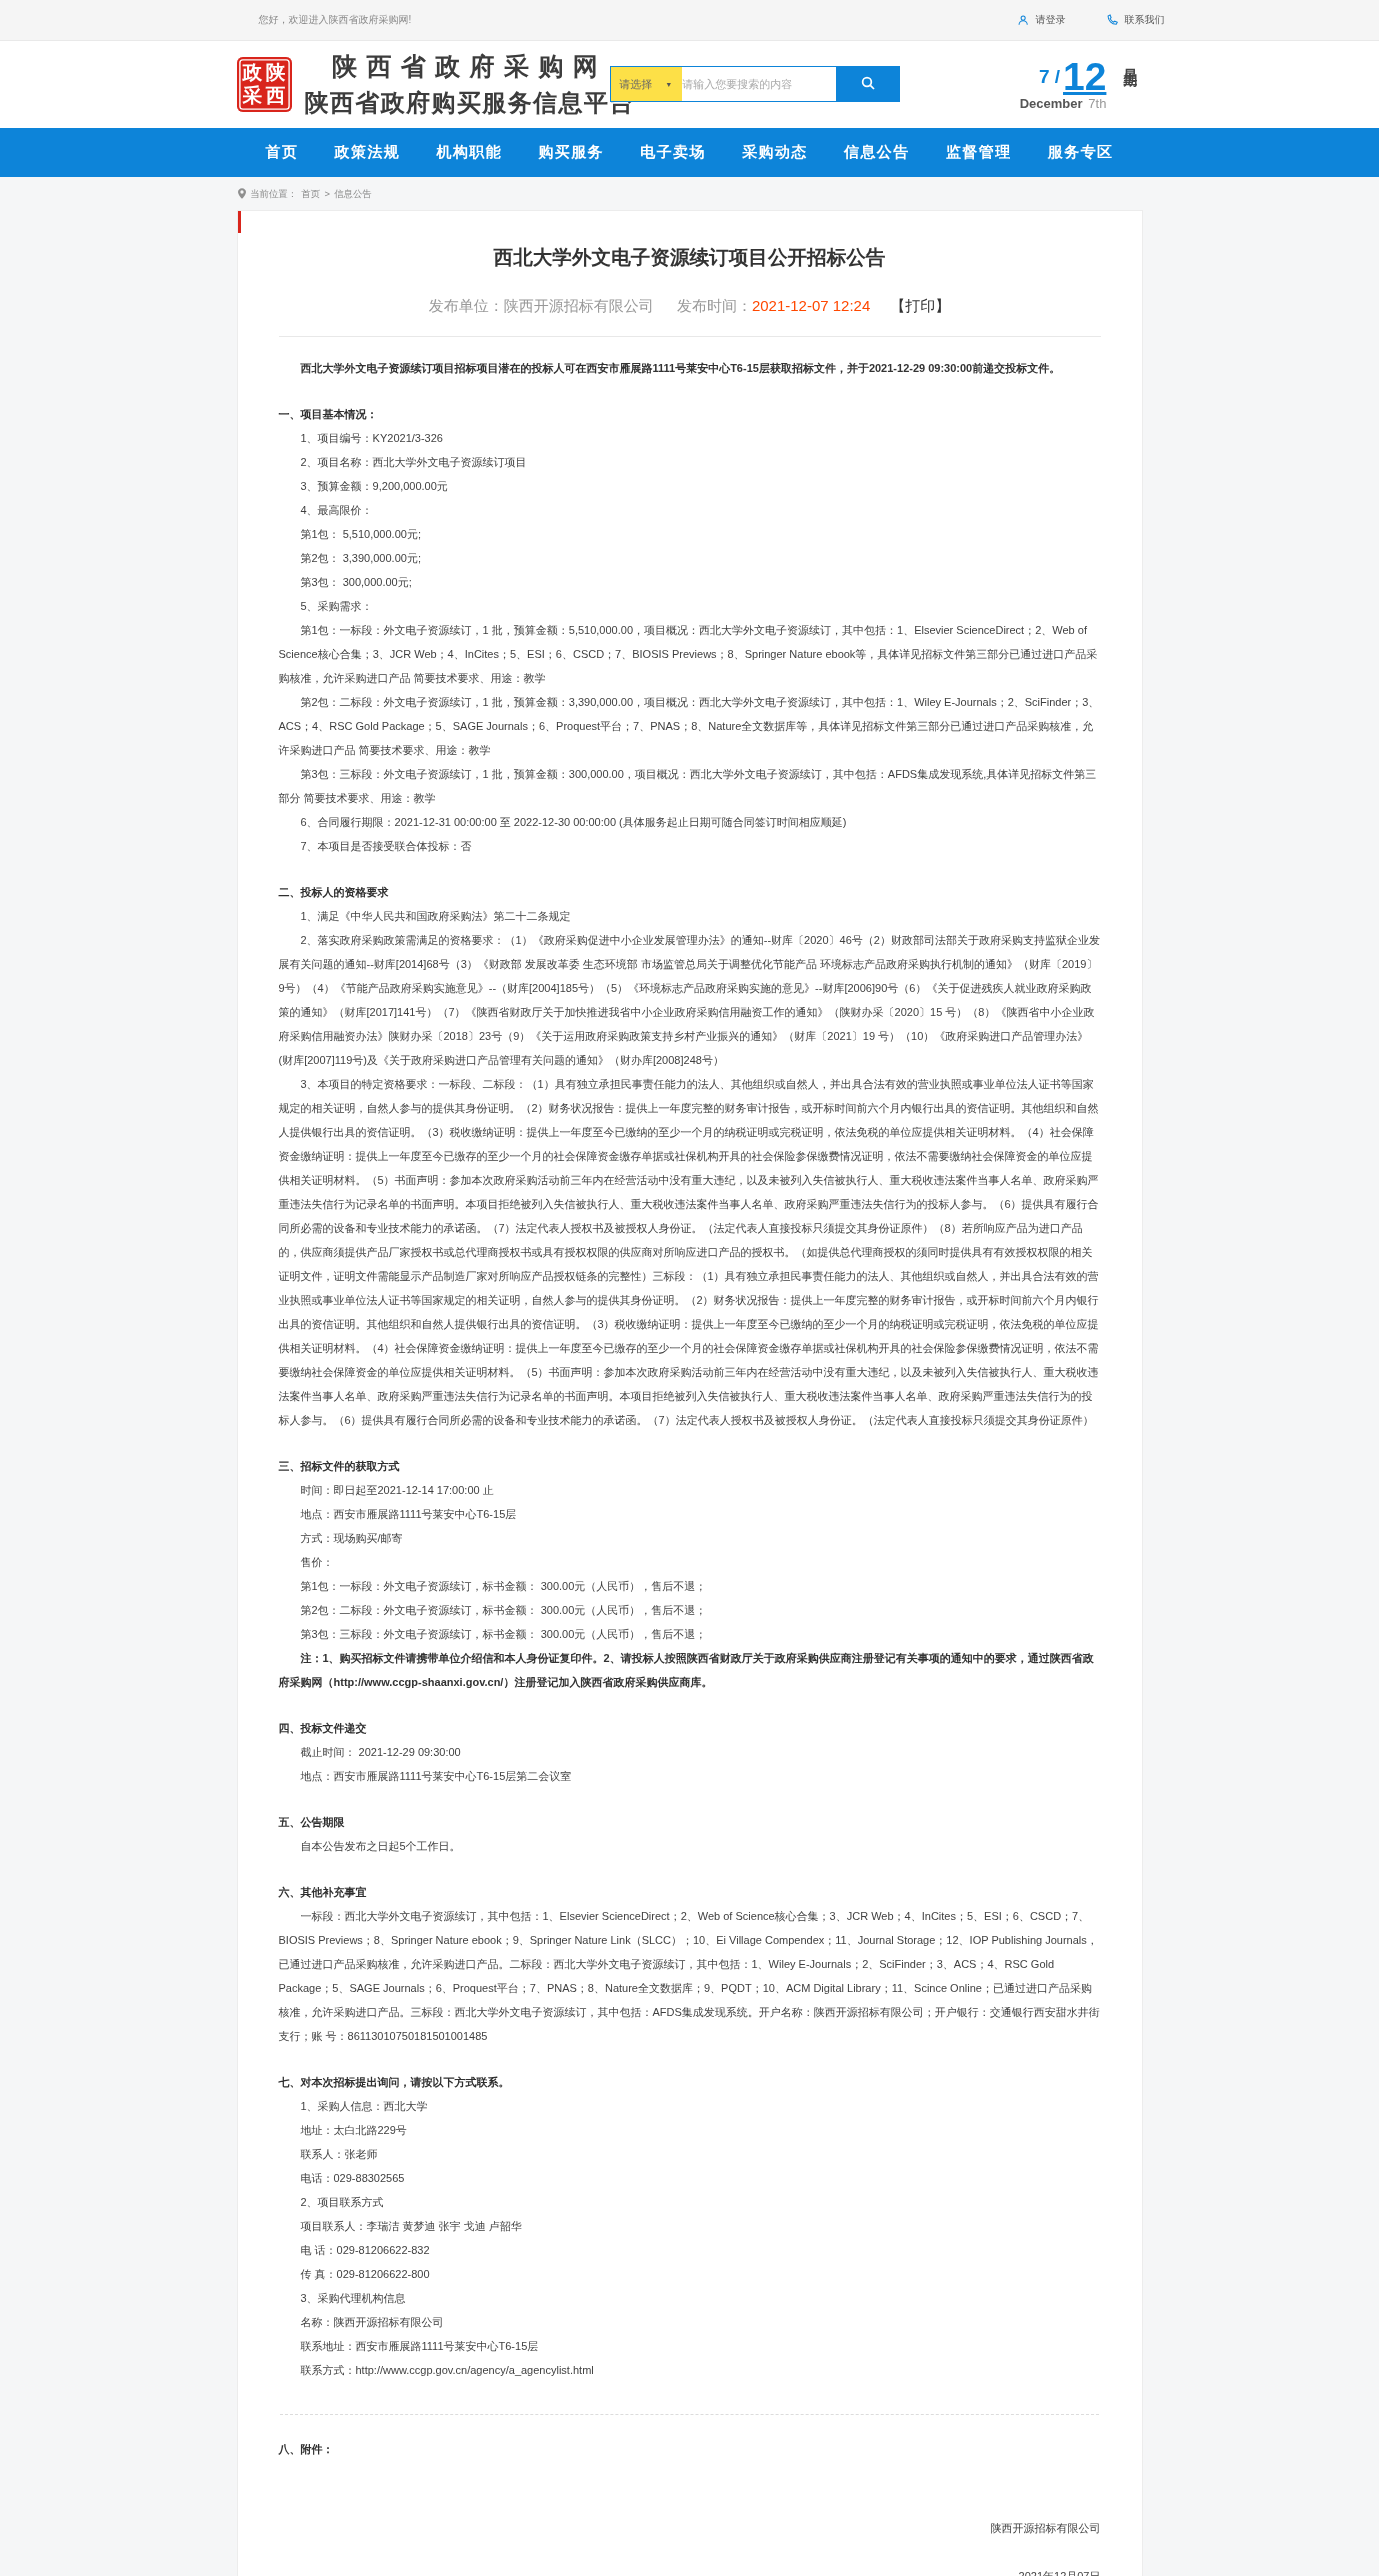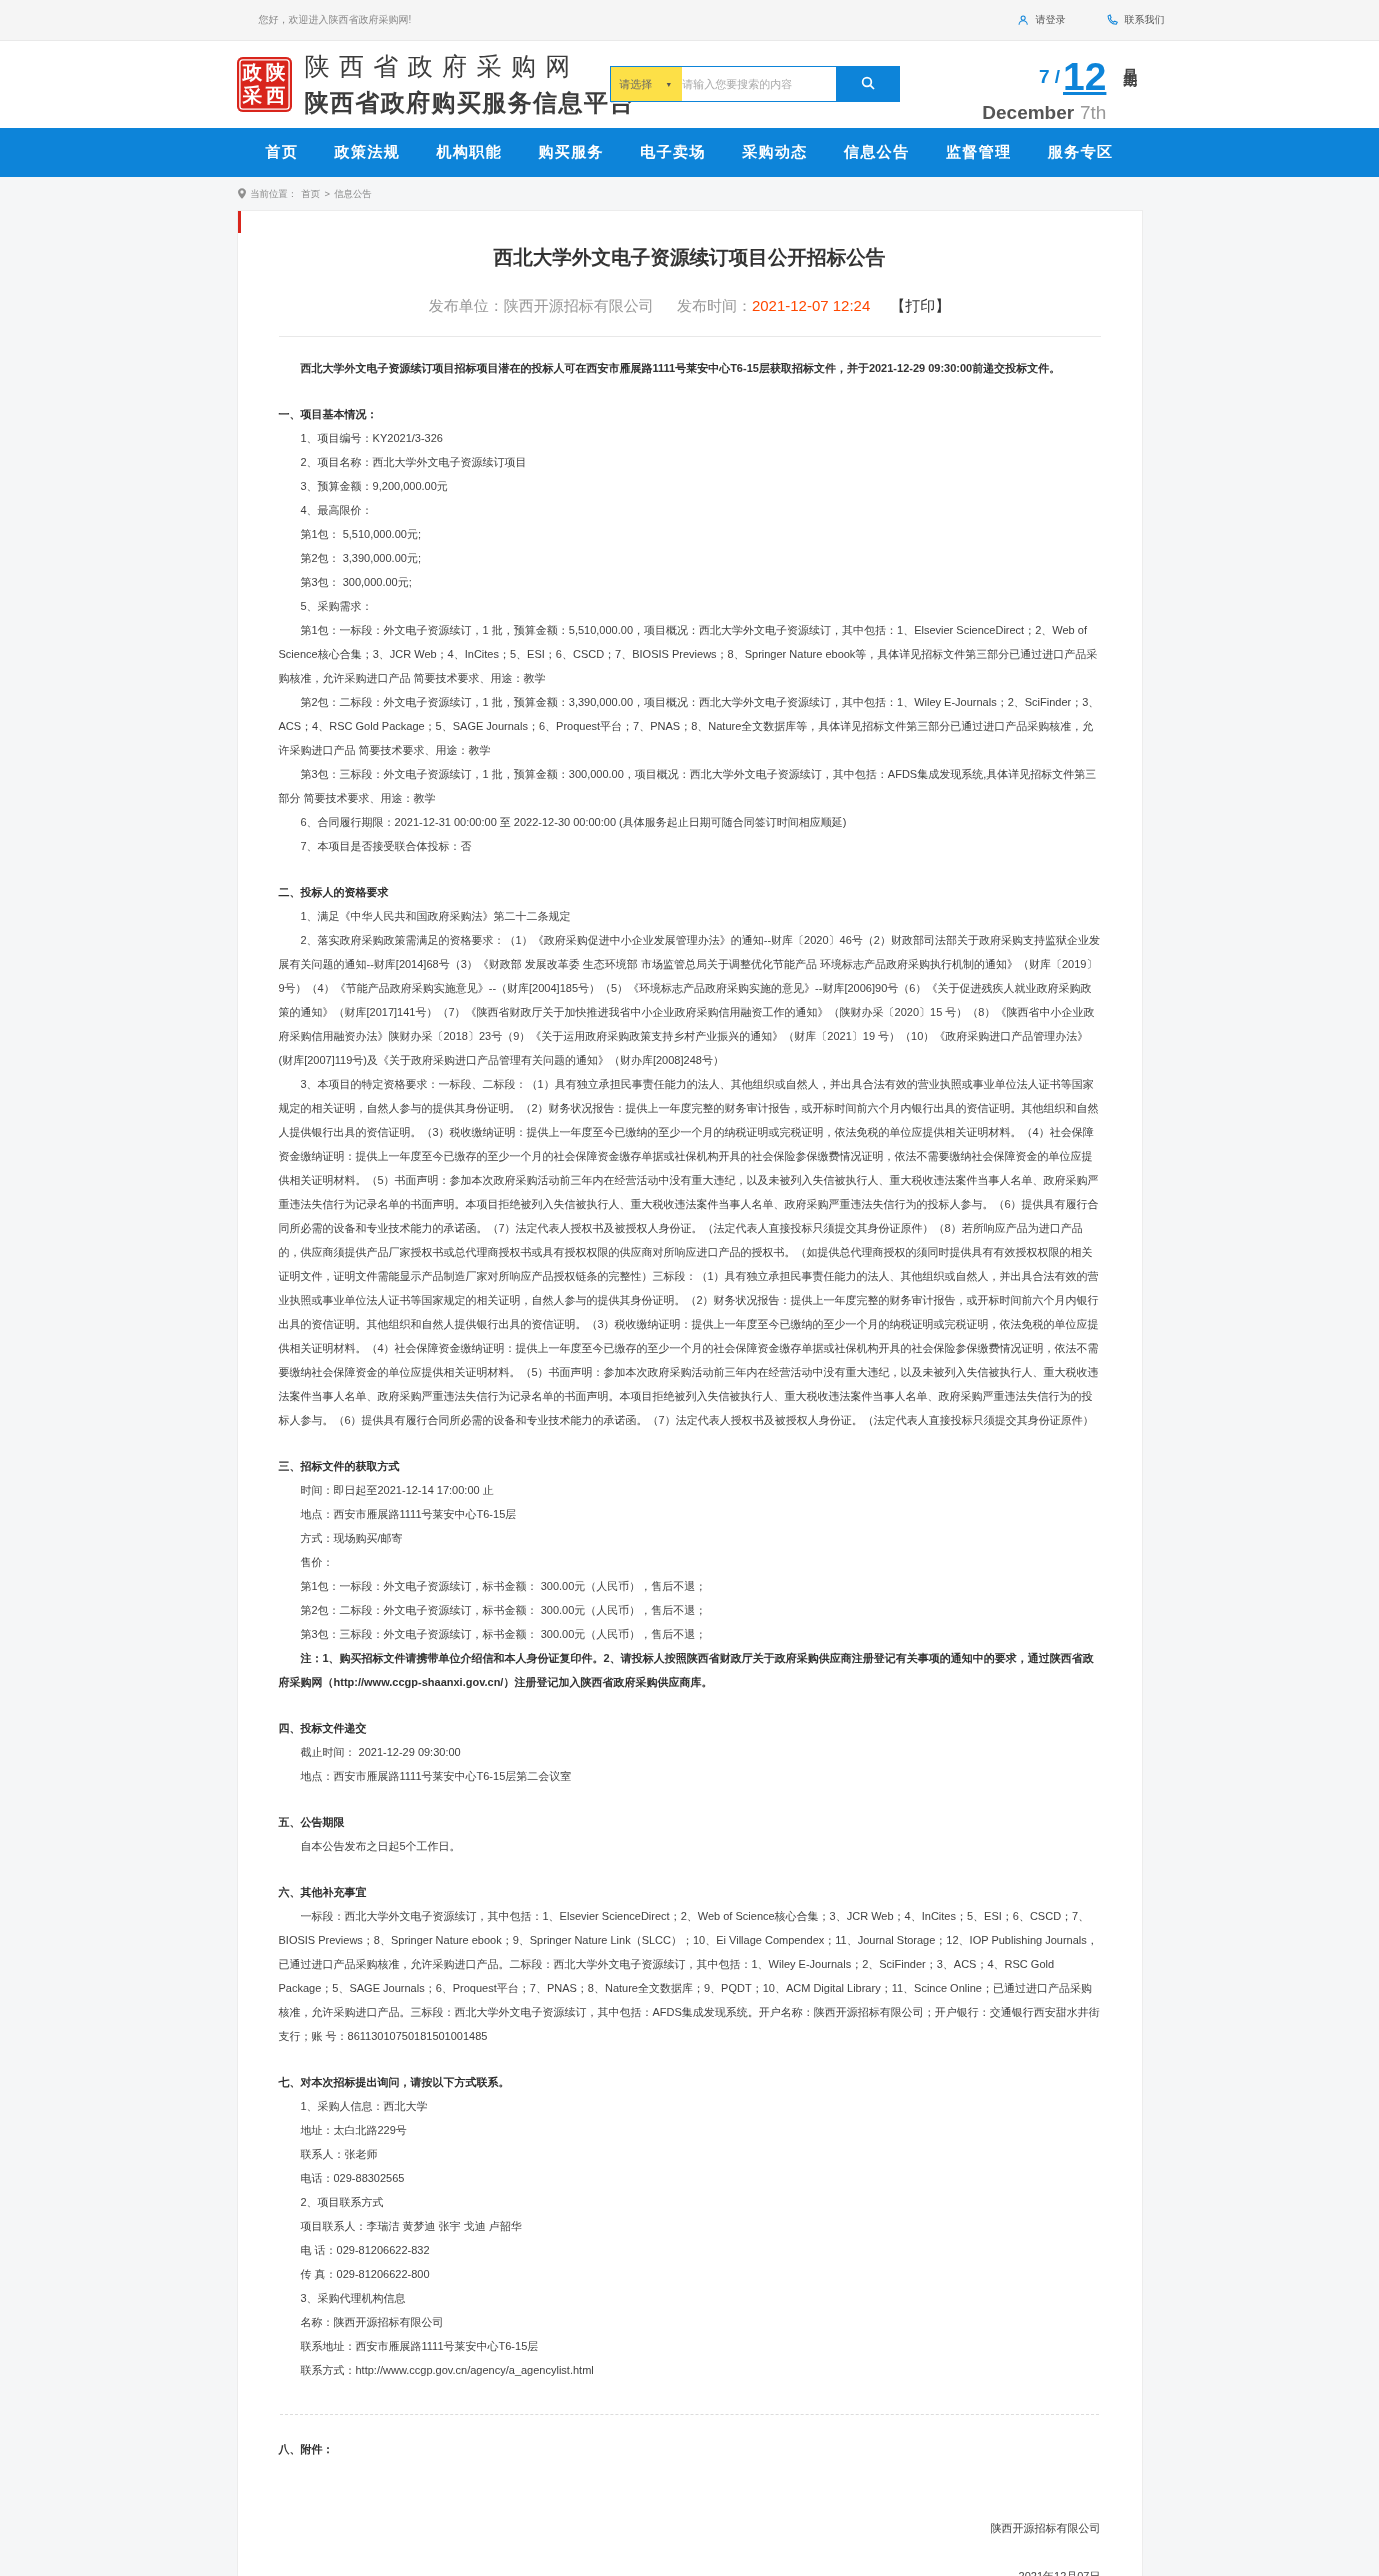--- a/index.html
+++ b/index.html
@@ -12,33 +12,33 @@
   .topbar-right { display:flex; gap:41px; align-items:flex-start; }
   .tb-link { display:flex; align-items:center; gap:5.8px; color:#555; cursor:pointer; }
   .tb-link svg { display:block; }
 
   
   .header { height:87px; background:#fff; }
   .header-inner { display:flex; align-items:center; height:100%; position:relative; }
   .brand { display:flex; align-items:center; gap:13px; }
   .seal { width:55px; height:55px; background:#d9251c; border-radius:5.8px; display:grid; grid-template-columns:1fr 1fr; place-items:center; padding:4.3px; box-shadow:inset 0 0 0 2.2px #d9251c, inset 0 0 0 3.6px #fff; }
   .seal span { color:#fff; font-size:19.6px; font-weight:bold; line-height:1; }
-  .site-name { font-size:25px; font-weight:normal; color:#3c3c3c; letter-spacing:9.4px; white-space:nowrap; }
+  .site-name { font-size:25px; font-weight:bold; color:#3c3c3c; letter-spacing:9.4px; white-space:nowrap;text-align:center; }
   .site-sub { font-size:24px; font-weight:bold; color:#3c3c3c; letter-spacing:1.4px; margin-top:4.3px; white-space:nowrap; }
   .search { position:absolute; left:373px; top:25px; display:flex; align-items:center; border:1.4px solid #0d84d9; height:36px; width:290px; background:#fde047; }
   .search-select { display:flex; align-items:center; gap:13px; padding:0 10px 0 8.7px; font-size:11px; color:#666; cursor:pointer; white-space:nowrap; }
   .caret { font-size:7.2px; color:#555; }
   .search-input { border:none; outline:none; flex:1; height:100%; font-size:11px; color:#333; min-width:0; }
   .search-input::placeholder { color:#aaa; }
   .search-btn { width:64px; height:36px; margin:-1.4px -1.4px -1.4px 0; background:#0d84d9; border:none; cursor:pointer; display:flex; align-items:center; justify-content:center; }
   .datebox { position:absolute; right:3.6px; top:16px; display:flex; align-items:flex-start; gap:14.5px; }
   .date-num { color:#0d84d9; white-space:nowrap; text-align:right; }
   .d-small { font-size:19px; font-weight:bold; vertical-align:7.2px; margin-right:2.9px; }
   .d-big { font-size:39px; font-weight:bold; line-height:1;text-decoration:underline; }
-  .date-en { font-size:19px; margin-top:6px; white-space:nowrap; }
+  .date-en { font-size:13px; margin-top:0; white-space:nowrap; }
   .date-en b { color:#555; }
   .date-en span { color:#999; margin-left:5.8px; font-weight:normal; }
   .weekday { writing-mode:vertical-rl; font-size:13.8px; font-weight:bold; color:#444; letter-spacing:4.3px; height:67px; }
 
   
   .nav { background:#0d84d9; height:49px; }
   .nav-inner { display:flex; justify-content:space-between; align-items:center; height:100%; padding:0 29px; }
   .nav a { color:#fff; font-size:15px; font-weight:bold; text-decoration:none; letter-spacing:1.4px; cursor:pointer; }
 
   

